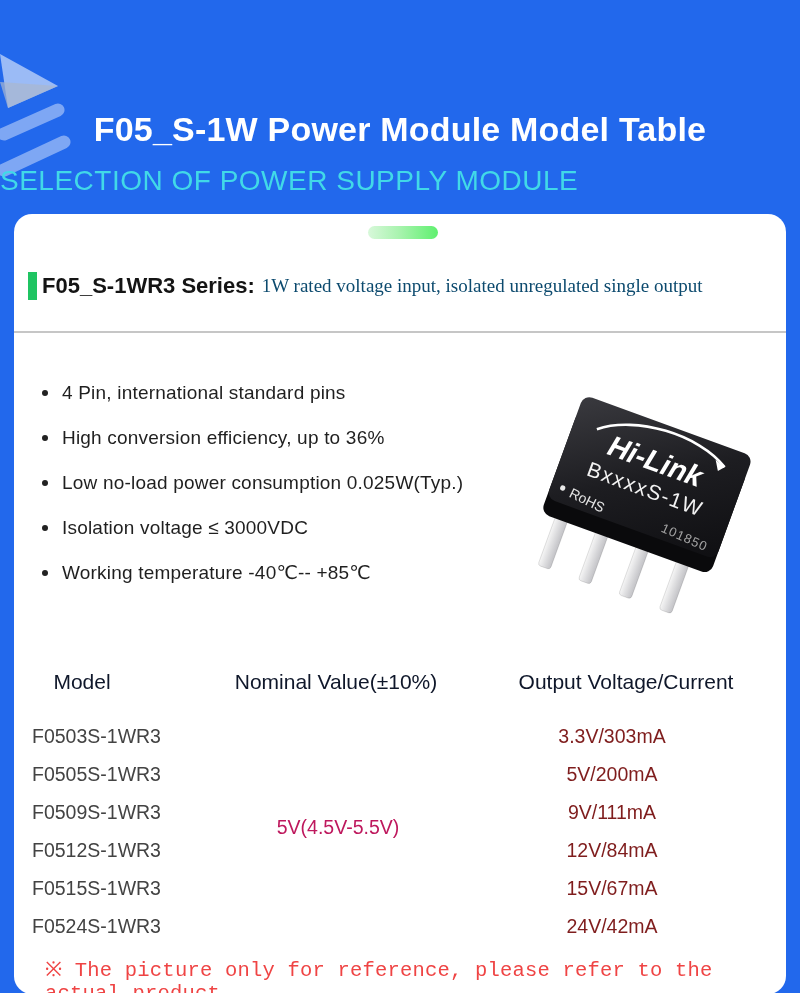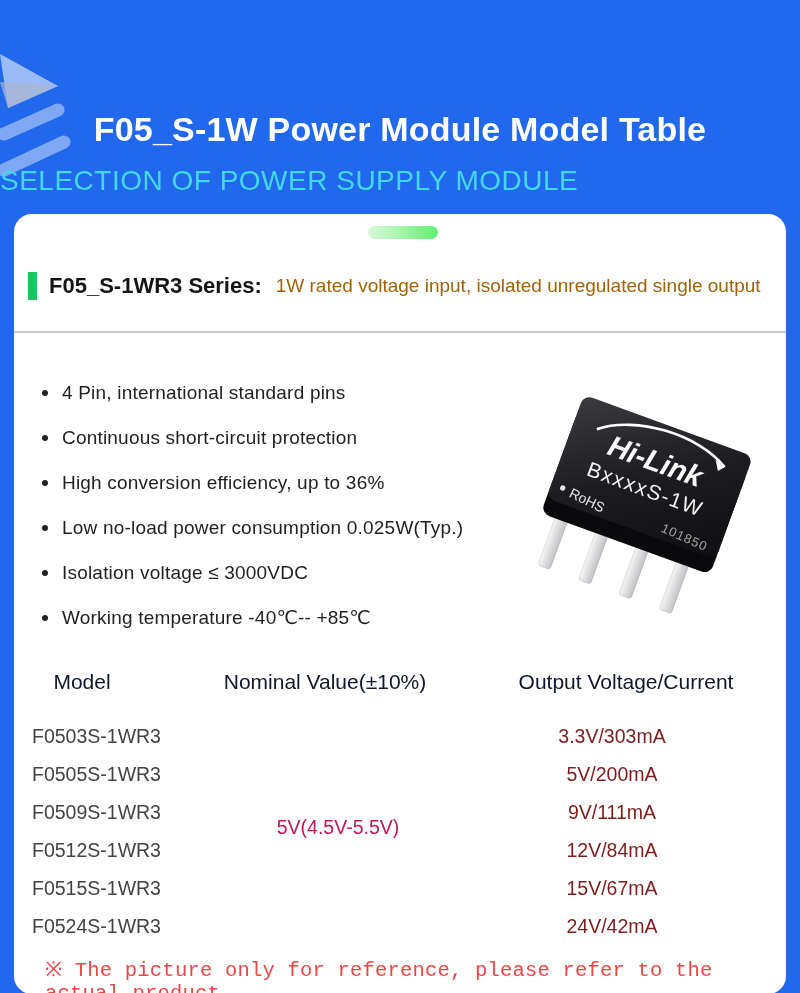--- a/index.html
+++ b/index.html
@@ -29,49 +29,49 @@
     position:absolute; left:14px; top:186px; width:772px; height:780px;
     background:#ffffff; border-radius:18px;
   }
   .pill {
     position:absolute; left:354px; top:12px; width:70px; height:13px;
     border-radius:7px;
     background:linear-gradient(90deg,#d8f8da 0%,#a8f3ae 45%,#5ff06f 100%);
   }
   .series-row {
     position:absolute; left:14px; top:57px; height:30px;
-    display:flex; align-items:center;gap:7px;
+    display:flex; align-items:center;
   }
   .series-bar {
     width:9px; height:28px; background:#1fc462; margin-right:5px;
     flex:0 0 auto;
   }
   .series-name { font-size:22px; font-weight:bold; color:#141414; white-space:nowrap; }
-  .series-desc { font-size:19px; color:#a16207; margin-left:7px; white-space:nowrap; }
+  .series-desc { font-size:19px; color:#0c4a6e; margin-left:7px; white-space:nowrap;font-family:Liberation Serif, serif; }
   .divider {
     position:absolute; left:0; top:117px; width:100%; height:2px;
     background:#c6c6c6;
   }
   
   .features { position:absolute; left:22px; top:156px; list-style:none; }
   .features li { height:45px; display:flex; align-items:center; }
   .bullet-dot {
     width:6px; height:6px; border-radius:50%; background:#222;
     margin:0 14px 0 6px; flex:0 0 auto;
   }
   .feature-text { font-size:19px; color:#1f1f1f; letter-spacing:0.2px; }
   
   .module-img { position:absolute; left:505px; top:150px; width:266px; height:275px; }
   
   .thead-cell {
     position:absolute; top:455px; height:26px; font-size:21px; color:#0f172a;
     text-align:center; line-height:26px;
   }
   .th-model  { left:8px;   width:120px; }
-  .th-nominal{ left:191px; width:240px; }
+  .th-nominal{ left:202px; width:240px; }
   .th-output { left:492px; width:240px; }
   .tbody { position:absolute; left:0; top:503px; width:100%; }
   .trow { position:relative; height:38px;padding-left:24px; }
   .cell-model {
     position:absolute; left:18px; top:0; height:38px; line-height:38px;
     font-size:19.5px; color:#434343;
   }
   .cell-output {
     position:absolute; left:488px; width:220px; top:0; height:38px;
     line-height:38px; font-size:19.5px; color:#7f1d1d; text-align:center;
@@ -110,24 +110,20 @@
       <span class="series-name">F05_S-1WR3 Series:</span>
       <span class="series-desc">1W rated voltage input, isolated unregulated single output</span>
     </div>
 
     <div class="divider"></div>
 
     <ul class="features">
       <li>
           <span class="bullet-dot"></span>
           <span class="feature-text">4 Pin, international standard pins</span>
-        </li>
-      <li>
-          <span class="bullet-dot"></span>
-          <span class="feature-text">Continuous short-circuit protection</span>
         </li>
       <li>
           <span class="bullet-dot"></span>
           <span class="feature-text">High conversion efficiency, up to 36%</span>
         </li>
       <li>
           <span class="bullet-dot"></span>
           <span class="feature-text">Low no-load power consumption 0.025W(Typ.)</span>
         </li>
       <li>

